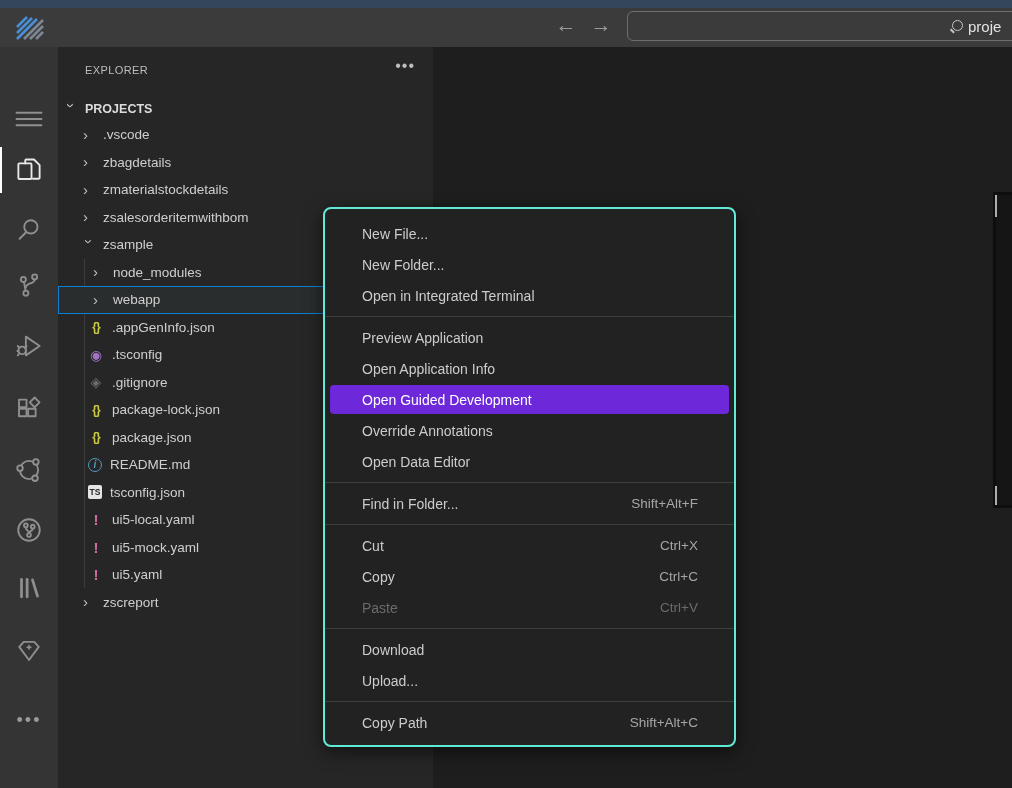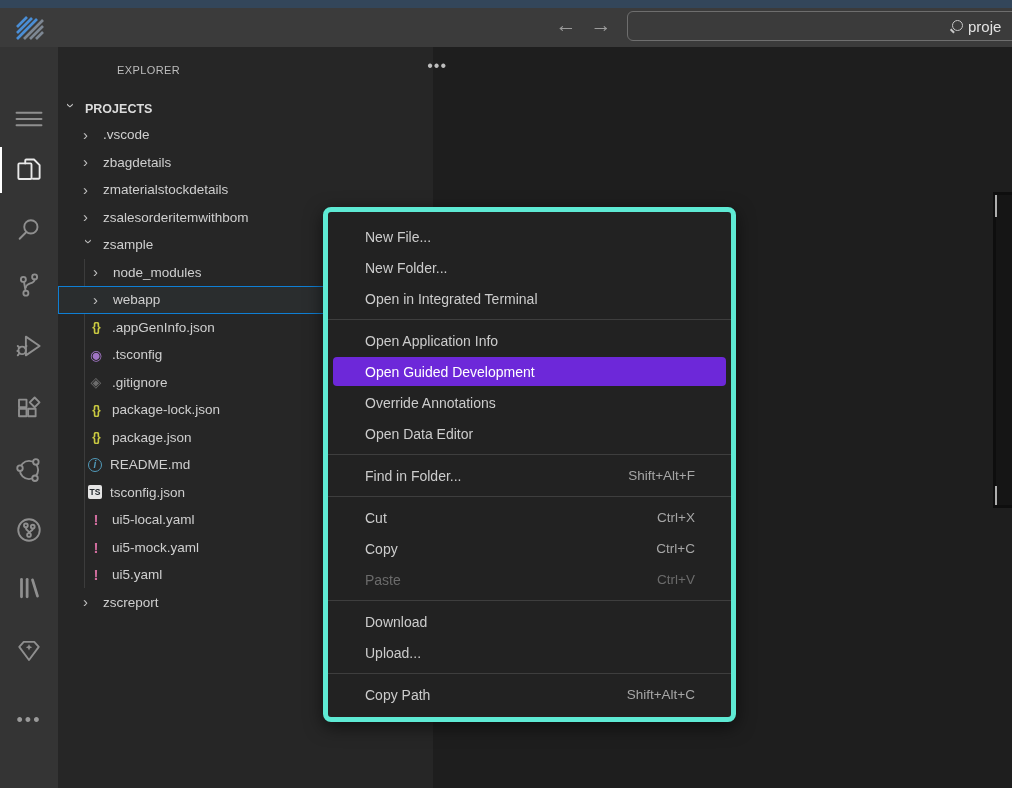--- a/index.html
+++ b/index.html
@@ -27,21 +27,21 @@
   
   .activitybar { position:absolute; left:0; top:47px; width:58px; height:741px; background:#343434; }
   .ab-item { position:absolute; left:14px; width:30px; height:30px; display:flex; align-items:center; justify-content:center; }
   .ab-item svg { width:30px; height:30px; stroke:#8f8f8f; fill:none; stroke-width:1.5; stroke-linecap:round; stroke-linejoin:round; }
   .ab-item.active svg { stroke:#e9e9e9; }
   .ab-indicator { position:absolute; left:0; top:100px; width:2px; height:46px; background:#ffffff; }
   .ab-dots { position:absolute; left:14px; width:30px; text-align:center; color:#9a9a9a; font-size:18px; letter-spacing:2px; }
 
   
   .sidebar { position:absolute; left:58px; top:47px; width:375px; height:741px; background:#262626; }
-  .exp-header { position:absolute; left:0; top:10px; width:100%; height:26px; display:flex; align-items:center;margin-left:32px; }
+  .exp-header { position:absolute; left:0; top:10px; width:100%; height:26px; display:flex; align-items:center; }
   .exp-title { padding-left:27px; font-size:11px; letter-spacing:.4px; color:#bdbdbd; }
   .exp-actions { position:absolute; right:18px; top:0; color:#bdbdbd; font-size:16px; letter-spacing:1px; cursor:default; }
   .section-row { position:absolute; left:0; top:50px; width:100%; height:24px; display:flex; align-items:center; }
   .section-chev { width:12px; margin-left:7px; margin-right:8px; color:#cccccc; font-size:15px;
     display:inline-block; transform:rotate(90deg); line-height:12px; }
   .section-label { font-weight:bold; font-size:12.5px; color:#dcdcdc; }
   .tree { position:absolute; left:0; top:74px; width:100%; }
   .guide { position:absolute; left:26px; top:212px; width:1px; height:329px; background:#3c3c3c; }
   .trow { position:relative; height:27.5px; display:flex; align-items:center; color:#cfcfcf; font-size:13.5px; cursor:default; }
   .trow.lvl1 { padding-left:25px; }
@@ -63,21 +63,21 @@
   
   .editor { position:absolute; left:433px; top:47px; width:579px; height:741px; background:#1e1e1e; }
   .right-frag { position:absolute; left:993px; top:192px; width:22px; height:316px;
     background:#151515; border:3px solid #0e0e0e; border-right:none; }
   .right-frag .tick { position:absolute; left:-1px; width:2px; background:#c9c9c9; opacity:.85; }
   .tick.t1 { top:0; height:22px; }
   .tick.t2 { bottom:0; height:19px; }
 
   
   .ctxmenu { position:absolute; left:323px; top:207px; width:413px; background:#222222;
-    border:5px solid #5eead4; border-radius:8px; padding:8px 0 6px 0;
+    border:2px solid #5eead4; border-radius:8px; padding:8px 0 6px 0;
     box-shadow:0 5px 18px rgba(0,0,0,.55); }
   .mitem { height:29px; margin:2px 5px; padding:0 31px 0 32px; border-radius:4px;
     display:flex; align-items:center; justify-content:space-between;
     color:#cccccc; font-size:14px; cursor:default; }
   .mitem .mshortcut { color:#a6a6a6; font-size:13.5px; }
   .mitem.active { background:#6d28d9; color:#ffffff; }
   .mitem.disabled, .mitem.disabled .mshortcut { color:#6b6b6b; }
   .msep { height:1px; background:#3e3e3e; margin:6px 0; }
 </style>
 </head>
@@ -290,20 +290,23 @@
       <span>New File...</span>
     </div>
     <div class="mitem">
       <span>New Folder...</span>
     </div>
     <div class="mitem">
       <span>Open in Integrated Terminal</span>
     </div>
     <div class="msep"></div>
     <div class="mitem">
+      <span>Preview Application</span>
+    </div>
+    <div class="mitem">
       <span>Open Application Info</span>
     </div>
     <div class="mitem active">
       <span>Open Guided Development</span>
     </div>
     <div class="mitem">
       <span>Override Annotations</span>
     </div>
     <div class="mitem">
       <span>Open Data Editor</span>

